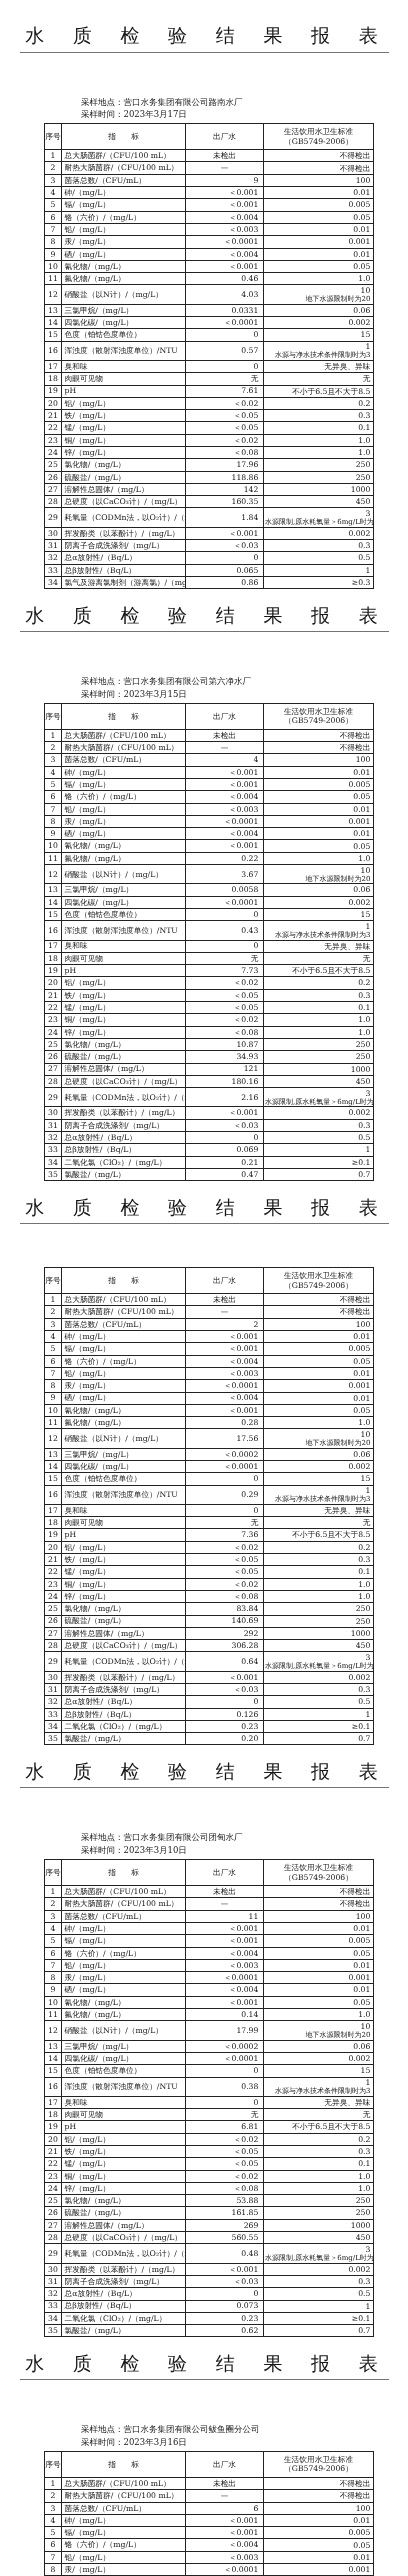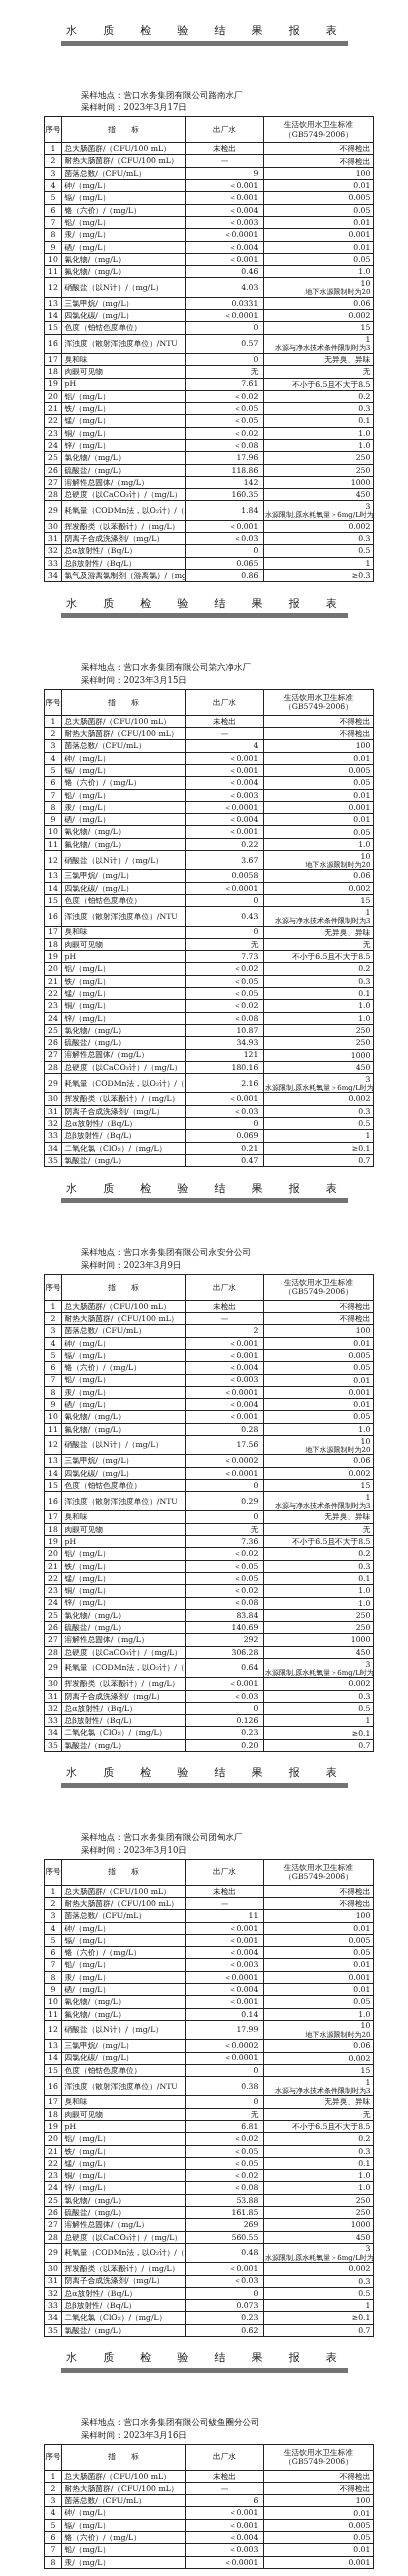--- a/index.html
+++ b/index.html
@@ -8,24 +8,24 @@
     background:#ffffff;
     color:#161616;
     font-family:"DejaVu Serif","Liberation Serif",serif;
     -webkit-font-smoothing:none;
   }
   .report{padding-top:13.4px;}
   .report:first-child{padding-top:23px;}
   .title{text-align:center;margin-bottom:43px;}
   .title-text{
     display:inline-block;
-    font-size:11px;
+    font-size:19px;
     letter-spacing:11.3px;
     padding:0 0 2.6px 5.2px;
-    border-bottom:5px solid #737373;
+    border-bottom:1px solid #737373;
     white-space:nowrap;
   }
   .meta{margin:0 0 2.1px 45px;font-size:8.5px;line-height:1.5;}
   .meta-line{white-space:nowrap;margin-left:36px;}
   table.results{
     border-collapse:collapse;
     table-layout:fixed;
     width:330px;
     margin:2.1px 0 0 44px;
   }
@@ -816,28 +816,20 @@
     </td>
   </tr>
 </tbody>
     </table>
   </section>
 
   <section class="report">
     <div class="title">
       <span class="title-text">水 质 检 验 结 果 报 表</span>
     </div>
-    <div class="meta">
-      <div class="meta-line">
-        <span>采样地点：</span><span>营口水务集团有限公司永安分公司</span>
-      </div>
-      <div class="meta-line">
-        <span>采样时间：</span><span>2023年3月9日</span>
-      </div>
-    </div>
     <table class="results">
       <colgroup>
         <col class="w-no">
             <col class="w-name">
             <col class="w-val">
             <col class="w-std">
       </colgroup>
       <thead>
         <tr>
           <th class="no">序号</th>

